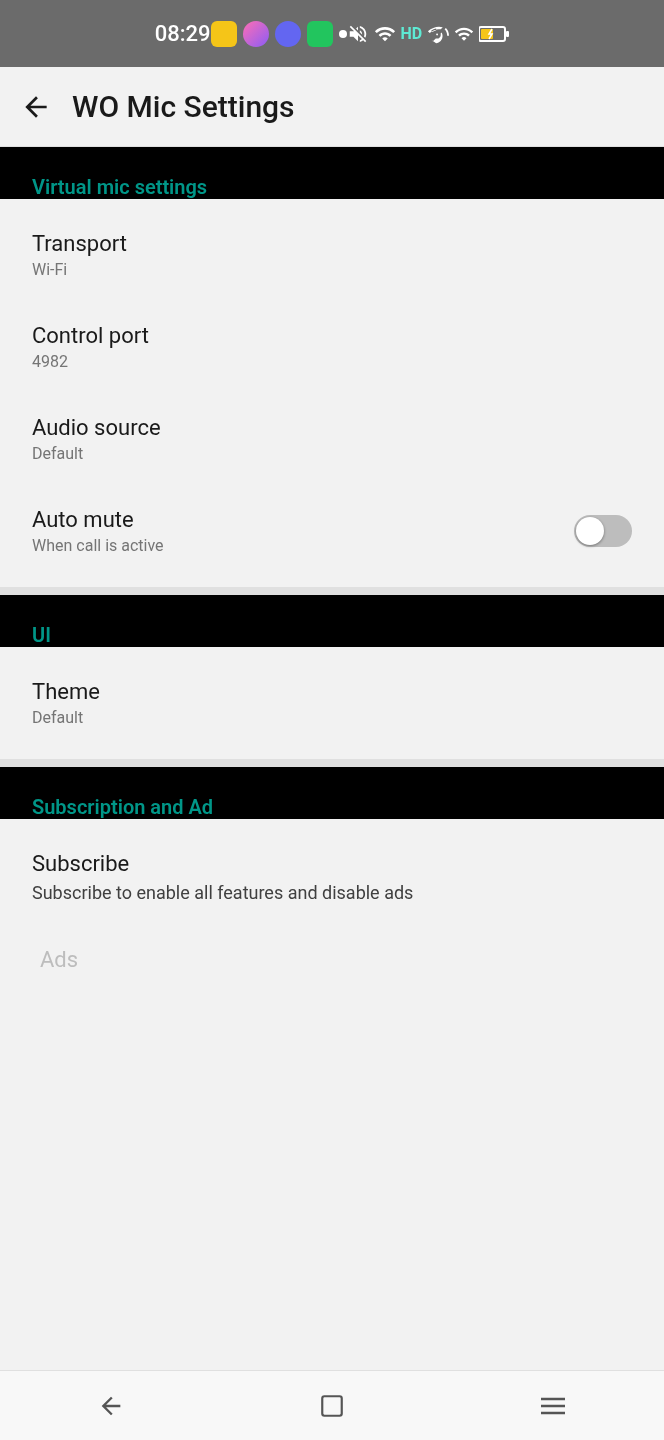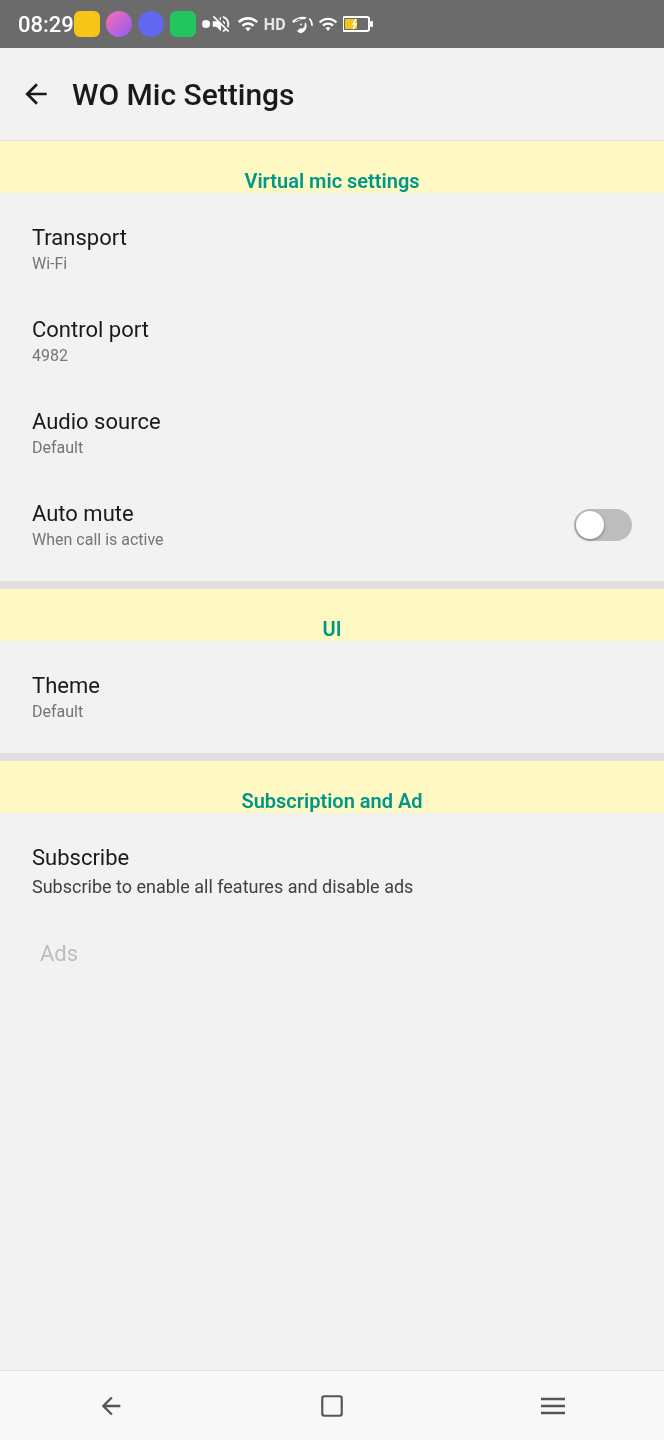--- a/index.html
+++ b/index.html
@@ -10,24 +10,24 @@
       min-height: 1440px;
       background: #f2f2f2;
       font-family: 'Roboto', Arial, sans-serif;
       display: flex;
       flex-direction: column;
     }
 
     
     .status-bar {
       background: #6b6b6b;
-      height: 48px;
-      display: flex;
-      align-items: center;
-      justify-content: flex-start;
+      height: 67px;
+      display: flex;
+      align-items: center;
+      justify-content: center;
       padding: 0 18px;
       flex-shrink: 0;
     }
 
     .status-time {
       color: #fff;
       font-size: 22px;
       font-weight: 500;
     }
 
@@ -60,21 +60,21 @@
     
     .right-icons {
       display: flex;
       align-items: center;
       gap: 5px;
     }
 
     
     .top-bar {
       background: #f2f2f2;
-      height: 93px;
+      height: 80px;
       display: flex;
       align-items: center;
       padding: 0 20px;
       border-bottom: 1px solid #e0e0e0;
       flex-shrink: 0;
     }
 
     .back-button {
       margin-right: 20px;
       cursor: pointer;
@@ -90,23 +90,22 @@
 
     
     .content {
       flex: 1;
       background: #f2f2f2;
       padding-bottom: 20px;
     }
 
     
     .section {
-      background: #fef9c3;
+      background: #000000;
       padding: 28px 32px 0 32px;
-      text-align: center;
     }
 
     .section-title {
       font-size: 20px;
       font-weight: 600;
       color: #009688;
       margin-bottom: 10px;
     }
 
     
@@ -221,21 +220,21 @@
   <div class="right-icons">
 
     <svg width="22" height="22" viewBox="0 0 24 24">
       <path fill="#fff" d="M16.5 12c0-1.77-1.02-3.29-2.5-4.03v2.21l2.45 2.45c.03-.2.05-.41.05-.63zm2.5 0c0 .94-.2 1.82-.54 2.64l1.51 1.51C20.63 14.91 21 13.5 21 12c0-4.28-2.99-7.86-7-8.77v2.06c2.89.86 5 3.54 5 6.71zM4.27 3L3 4.27 7.73 9H3v6h4l5 5v-6.73l4.25 4.25c-.67.52-1.42.93-2.25 1.18v2.06c1.38-.31 2.63-.95 3.69-1.81L19.73 21 21 19.73l-9-9L4.27 3zM12 4L9.91 6.09 12 8.18V4z"></path>
     </svg>
 
     <svg width="22" height="22" viewBox="0 0 24 24">
       <path fill="#fff" d="M1 9l2 2c4.97-4.97 13.03-4.97 18 0l2-2C16.93 2.93 7.08 2.93 1 9zm8 8l3 3 3-3a4.237 4.237 0 00-6 0zm-4-4l2 2a7.074 7.074 0 0110 0l2-2C15.14 9.14 8.87 9.14 5 13z"></path>
     </svg>
 
-    <span style="color:#e5e5e5;font-size:16px;font-weight:700;">HD</span>
+    <span style="color:#5eead4;font-size:16px;font-weight:700;">HD</span>
 
     <svg width="22" height="22" viewBox="0 0 24 24">
       <path fill="#fff" d="M1 9l2 2c3.31-3.31 7.77-4.67 12.03-4.08l2.15-2.15C11.75 3.16 5.84 4.99 1 9zm19.62-3.65l-1.43 1.43C20.93 8.19 22 10.96 22 14h2c0-3.61-1.39-6.87-3.38-8.65zM10 6.1V8c-1.48.31-2.87.94-4.07 1.87L4.49 8.43C6.15 7.16 7.98 6.41 10 6.1zM5 18.59l1.41 1.41 3.18-3.18c.43.12.88.18 1.41.18 2.21 0 4-1.79 4-4 0-.53-.06-.98-.18-1.41L16 10.41c.62 1.13.97 2.42.97 3.79 0 4.1-3.1 7.45-7.06 7.93L5 18.59zm6-7c.55 0 1 .45 1 1s-.45 1-1 1-1-.45-1-1 .45-1 1-1z"></path>
     </svg>
 
     <svg width="20" height="20" viewBox="0 0 24 24">
       <path fill="#fff" d="M1 9l2 2c4.97-4.97 13.03-4.97 18 0l2-2C16.93 2.93 7.08 2.93 1 9zm8 8l3 3 3-3a4.237 4.237 0 00-6 0zm-4-4l2 2a7.074 7.074 0 0110 0l2-2C15.14 9.14 8.87 9.14 5 13z"></path>
     </svg>
 
     <svg width="30" height="18" viewBox="0 0 30 18">

